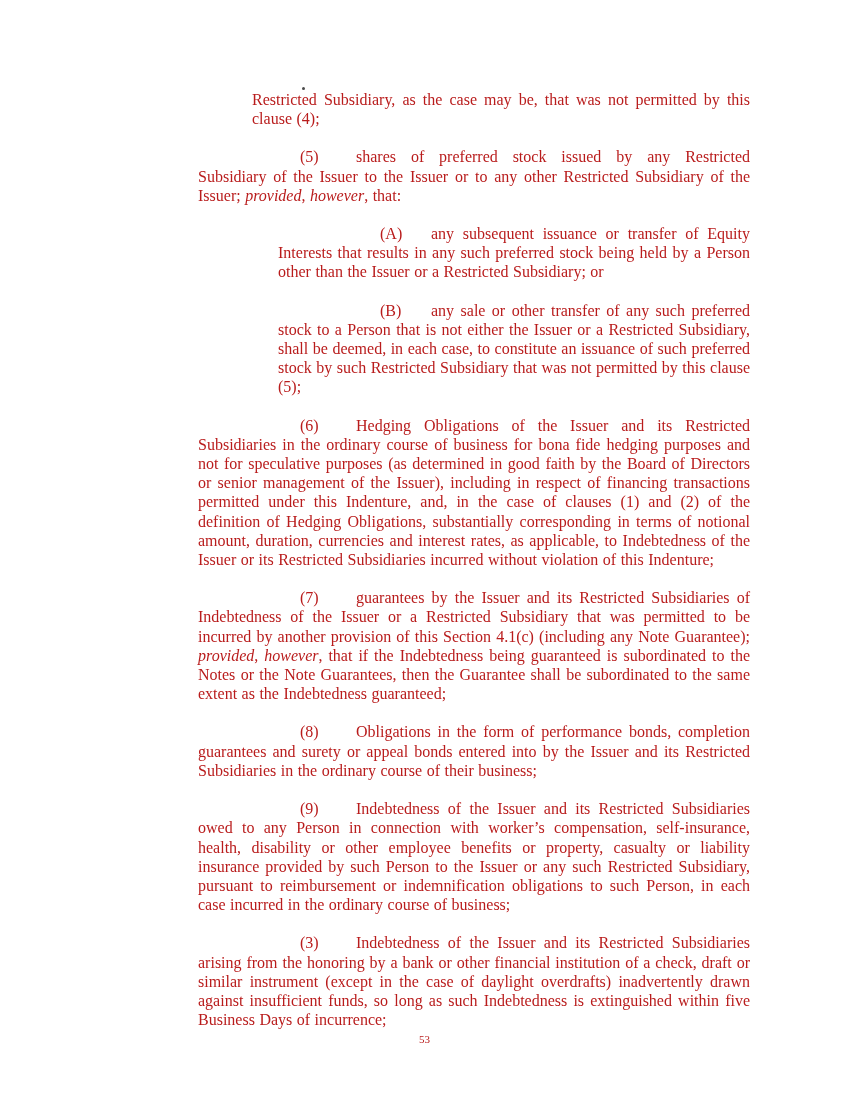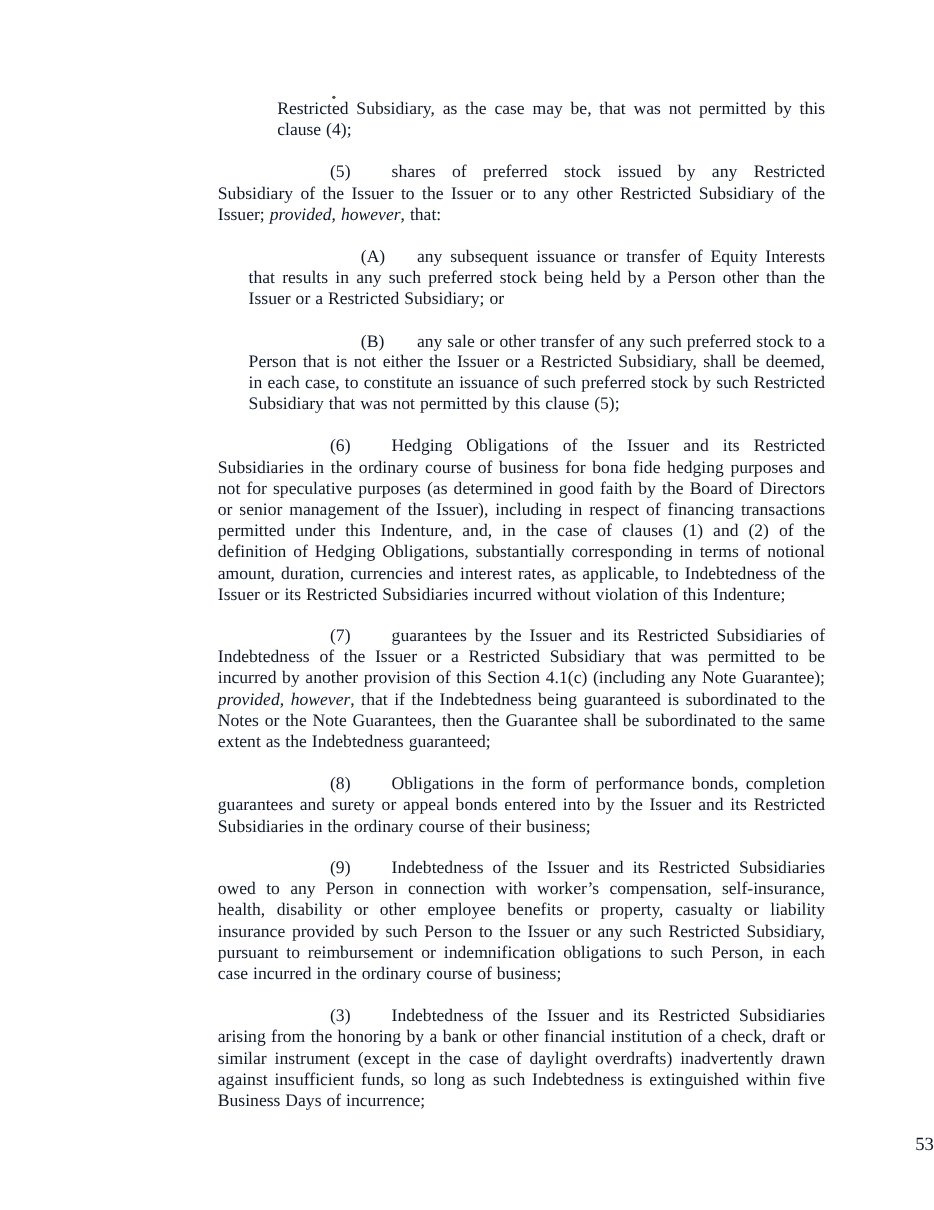--- a/index.html
+++ b/index.html
@@ -2,54 +2,54 @@
 <html><head>
 <meta charset="utf-8">
 <style>
   html, body { margin: 0; padding: 0; background: #ffffff; }
   .page {
     position: relative;
     width: 849px;
     height: 1100px;
     background: #ffffff;
     font-family: "Liberation Serif", "DejaVu Serif", serif;
-    color: #0f172a;
+    color: #b91c1c;
     overflow: hidden;
   }
   .textblock {
     position: absolute;
     left: 198px;
     top: 90px;
     width: 552px;
   }
   .para {
     font-size: 16px;
     line-height: 19.2px;
     text-align: justify;
     margin: 0 0 19px 0;
     word-spacing: 0.5px;
   }
   .para.hanging { margin-left: 54px; }
   .para.numbered { text-indent: 102px; }
-  .para.sub { margin-left: 28px; text-indent: 102px; }
+  .para.sub { margin-left: 80px; text-indent: 102px; }
   .clabel {
     display: inline-block;
     text-indent: 0;
     width: 56px;
     vertical-align: baseline;
   }
   .clabel-sub { width: 51px; }
   .it { font-style: italic; }
   .footer {
     position: absolute;
     left: 0;
     right: 0;
     top: 1030px;
-    text-align: right;
-    font-size: 17px;
+    text-align: center;
+    font-size: 11px;
     line-height: 19px;
   }
   .artifact-dot {
     position: absolute;
     left: 302px;
     top: 87px;
     width: 3px;
     height: 3px;
     border-radius: 50%;
     background: #4a4a4a;

